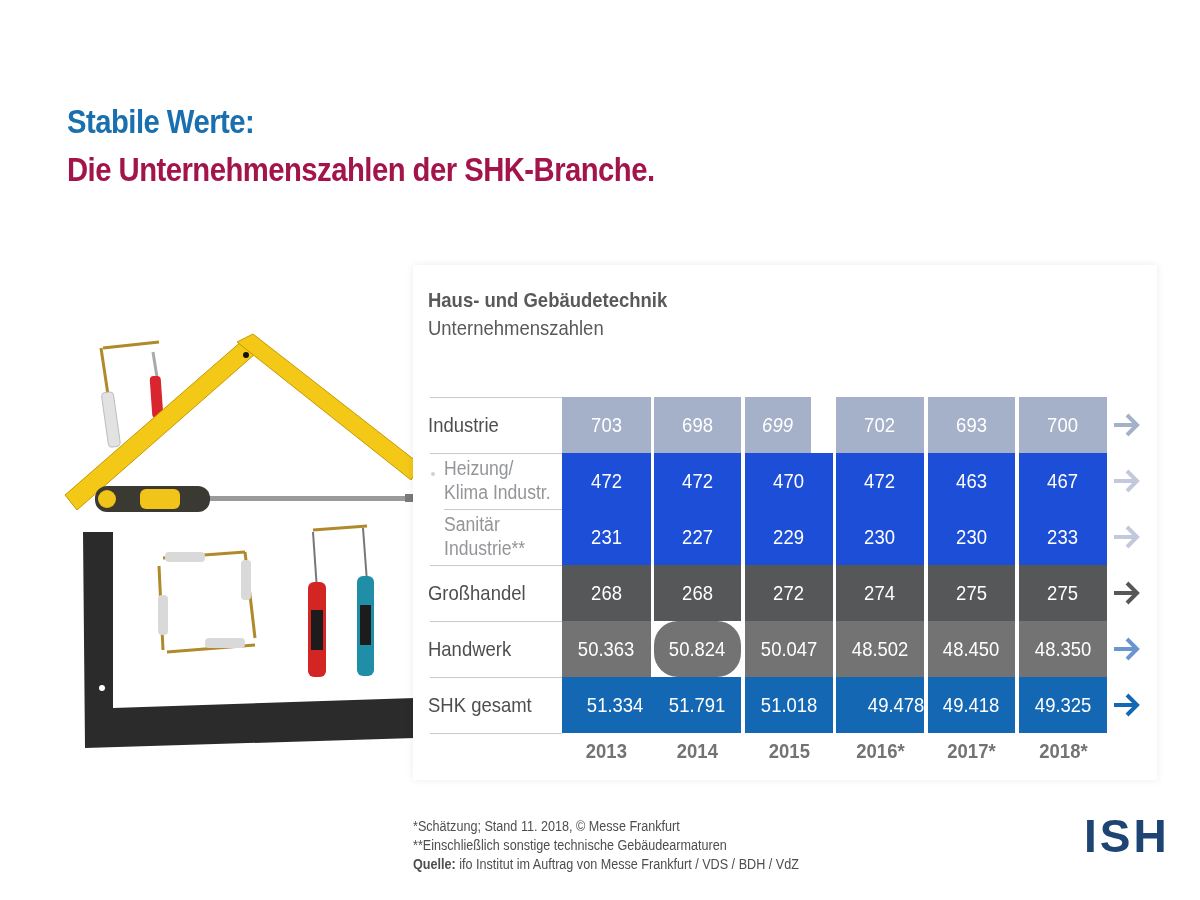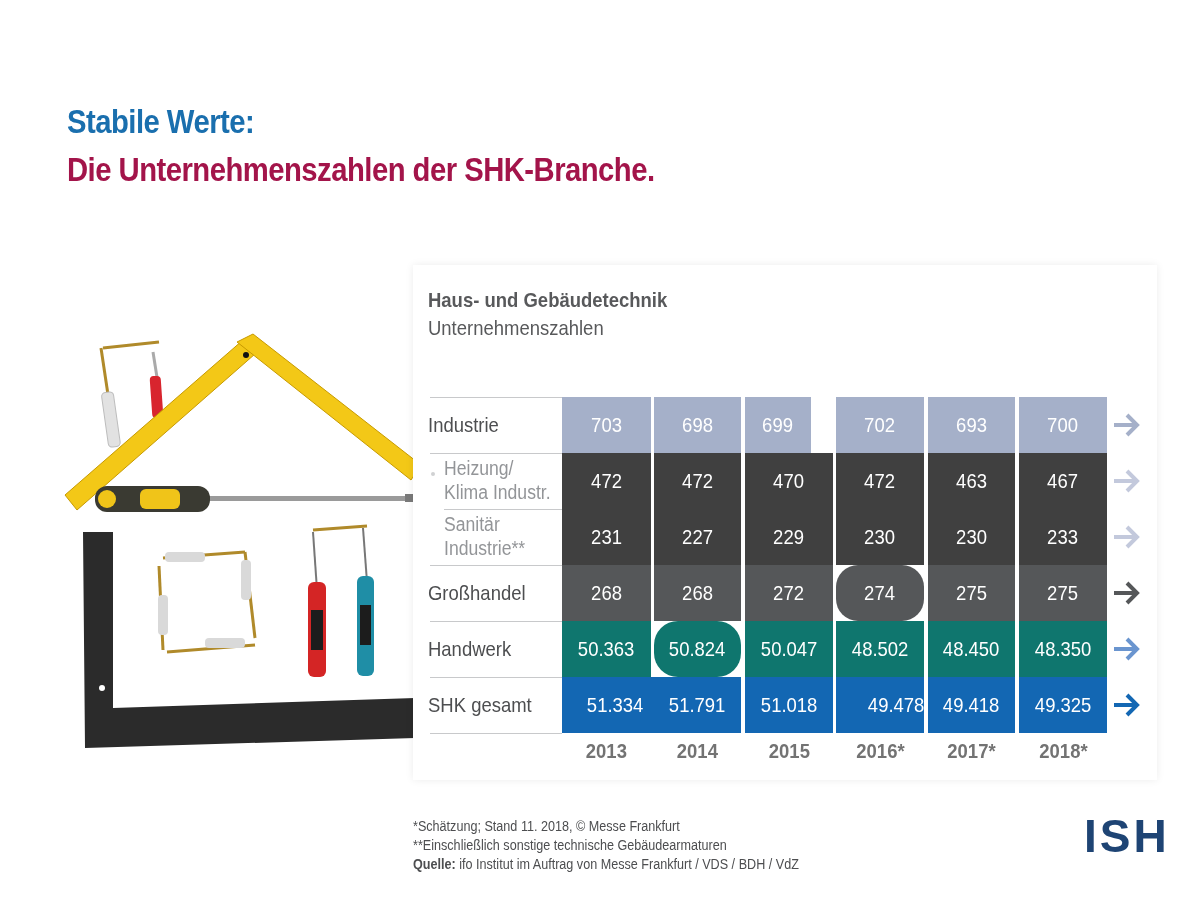--- a/index.html
+++ b/index.html
@@ -21,23 +21,23 @@
   .row-line { position: absolute; left: 430px; width: 132px; height: 1px; background: #c8c9cb; }
 
   .row-label { position: absolute; left: 428px; font-size: 21px; color: #4d4e50; transform: scaleX(0.88); transform-origin: left center; white-space: nowrap; line-height: 56px; height: 56px; }
   .row-label.sub { left: 444px; color: #939598; font-size: 20px; line-height: 24px; height: 56px; padding-top: 3px; }
   .sub-dot { position: absolute; left: 431px; width: 4px; height: 4px; border-radius: 50%; background: #d0d1d3; }
 
   .cell { position: absolute; height: 56px; line-height: 56px; text-align: center; color: #ffffff; font-size: 21px; }
   .cell span { display: inline-block; transform: scaleX(0.88); }
 
   .c-ind { background: #a5b0c9; }
-  .c-sub { background: #404040; }
+  .c-sub { background: #1d4ed8; }
   .c-gross { background: #555759; }
-  .c-hand { background: #0f766e; }
+  .c-hand { background: #737373; }
   .c-shk { background: #1367b3; }
 
   .arrow { position: absolute; left: 1112px; width: 30px; height: 56px; }
 
   .year { position: absolute; top: 736px; height: 30px; line-height: 30px; text-align: center; font-size: 21px; font-weight: bold; color: #737373; }
   .year span { display: inline-block; transform: scaleX(0.88); }
 
   .foot { position: absolute; left: 413px; font-size: 14px; color: #4d4e50; transform: scaleX(0.9); transform-origin: left center; white-space: nowrap; }
   .foot b { font-weight: bold; }
 
@@ -124,40 +124,40 @@
   <div>Sanitär</div>
   <div>Industrie**</div>
 </div>
 <div class="row-label" style="top:565px">Großhandel</div>
 <div class="row-label" style="top:621px">Handwerk</div>
 <div class="row-label" style="top:677px">SHK gesamt</div>
 
 <div id="cells">
     <div class="cell c-ind" style="left: 562px; width: 89px; top: 397px;"><span>703</span></div>
     <div class="cell c-ind" style="left: 654px; width: 87px; top: 397px;"><span>698</span></div>
-    <div class="cell c-ind" style="left: 745px; width: 66px; top: 397px;"><span>699</span></div>
+    <div class="cell c-ind" style="left: 745px; width: 66px; top: 397px; font-style: italic;"><span>699</span></div>
     <div class="cell c-ind" style="left: 836px; width: 88px; top: 397px;"><span>702</span></div>
     <div class="cell c-ind" style="left: 928px; width: 87px; top: 397px;"><span>693</span></div>
     <div class="cell c-ind" style="left: 1019px; width: 88px; top: 397px;"><span>700</span></div>
     <div class="cell c-sub" style="left: 562px; width: 89px; top: 453px;"><span>472</span></div>
     <div class="cell c-sub" style="left: 654px; width: 87px; top: 453px;"><span>472</span></div>
     <div class="cell c-sub" style="left: 745px; width: 88px; top: 453px;"><span>470</span></div>
     <div class="cell c-sub" style="left: 836px; width: 88px; top: 453px;"><span>472</span></div>
     <div class="cell c-sub" style="left: 928px; width: 87px; top: 453px; text-align: center;"><span>463</span></div>
     <div class="cell c-sub" style="left: 1019px; width: 88px; top: 453px;"><span>467</span></div>
     <div class="cell c-sub" style="left: 562px; width: 89px; top: 509px;"><span>231</span></div>
     <div class="cell c-sub" style="left: 654px; width: 87px; top: 509px;"><span>227</span></div>
     <div class="cell c-sub" style="left: 745px; width: 88px; top: 509px;"><span>229</span></div>
     <div class="cell c-sub" style="left: 836px; width: 88px; top: 509px;"><span>230</span></div>
     <div class="cell c-sub" style="left: 928px; width: 87px; top: 509px;"><span>230</span></div>
     <div class="cell c-sub" style="left: 1019px; width: 88px; top: 509px;"><span>233</span></div>
     <div class="cell c-gross" style="left: 562px; width: 89px; top: 565px;"><span>268</span></div>
     <div class="cell c-gross" style="left: 654px; width: 87px; top: 565px;"><span>268</span></div>
     <div class="cell c-gross" style="left: 745px; width: 88px; top: 565px;"><span>272</span></div>
-    <div class="cell c-gross" style="left: 836px; width: 88px; top: 565px; border-radius: 22px;"><span>274</span></div>
+    <div class="cell c-gross" style="left: 836px; width: 88px; top: 565px;"><span>274</span></div>
     <div class="cell c-gross" style="left: 928px; width: 87px; top: 565px;"><span>275</span></div>
     <div class="cell c-gross" style="left: 1019px; width: 88px; top: 565px;"><span>275</span></div>
     <div class="cell c-hand" style="left: 562px; width: 89px; top: 621px;"><span>50.363</span></div>
     <div class="cell c-hand" style="left: 654px; width: 87px; top: 621px; border-radius: 24px;"><span>50.824</span></div>
     <div class="cell c-hand" style="left: 745px; width: 88px; top: 621px;"><span>50.047</span></div>
     <div class="cell c-hand" style="left: 836px; width: 88px; top: 621px;"><span>48.502</span></div>
     <div class="cell c-hand" style="left: 928px; width: 87px; top: 621px;"><span>48.450</span></div>
     <div class="cell c-hand" style="left: 1019px; width: 88px; top: 621px;"><span>48.350</span></div>
     <div class="cell c-shk" style="left: 562px; width: 107px; top: 677px;"><span>51.334</span></div>
     <div class="cell c-shk" style="left: 654px; width: 87px; top: 677px;"><span>51.791</span></div>

